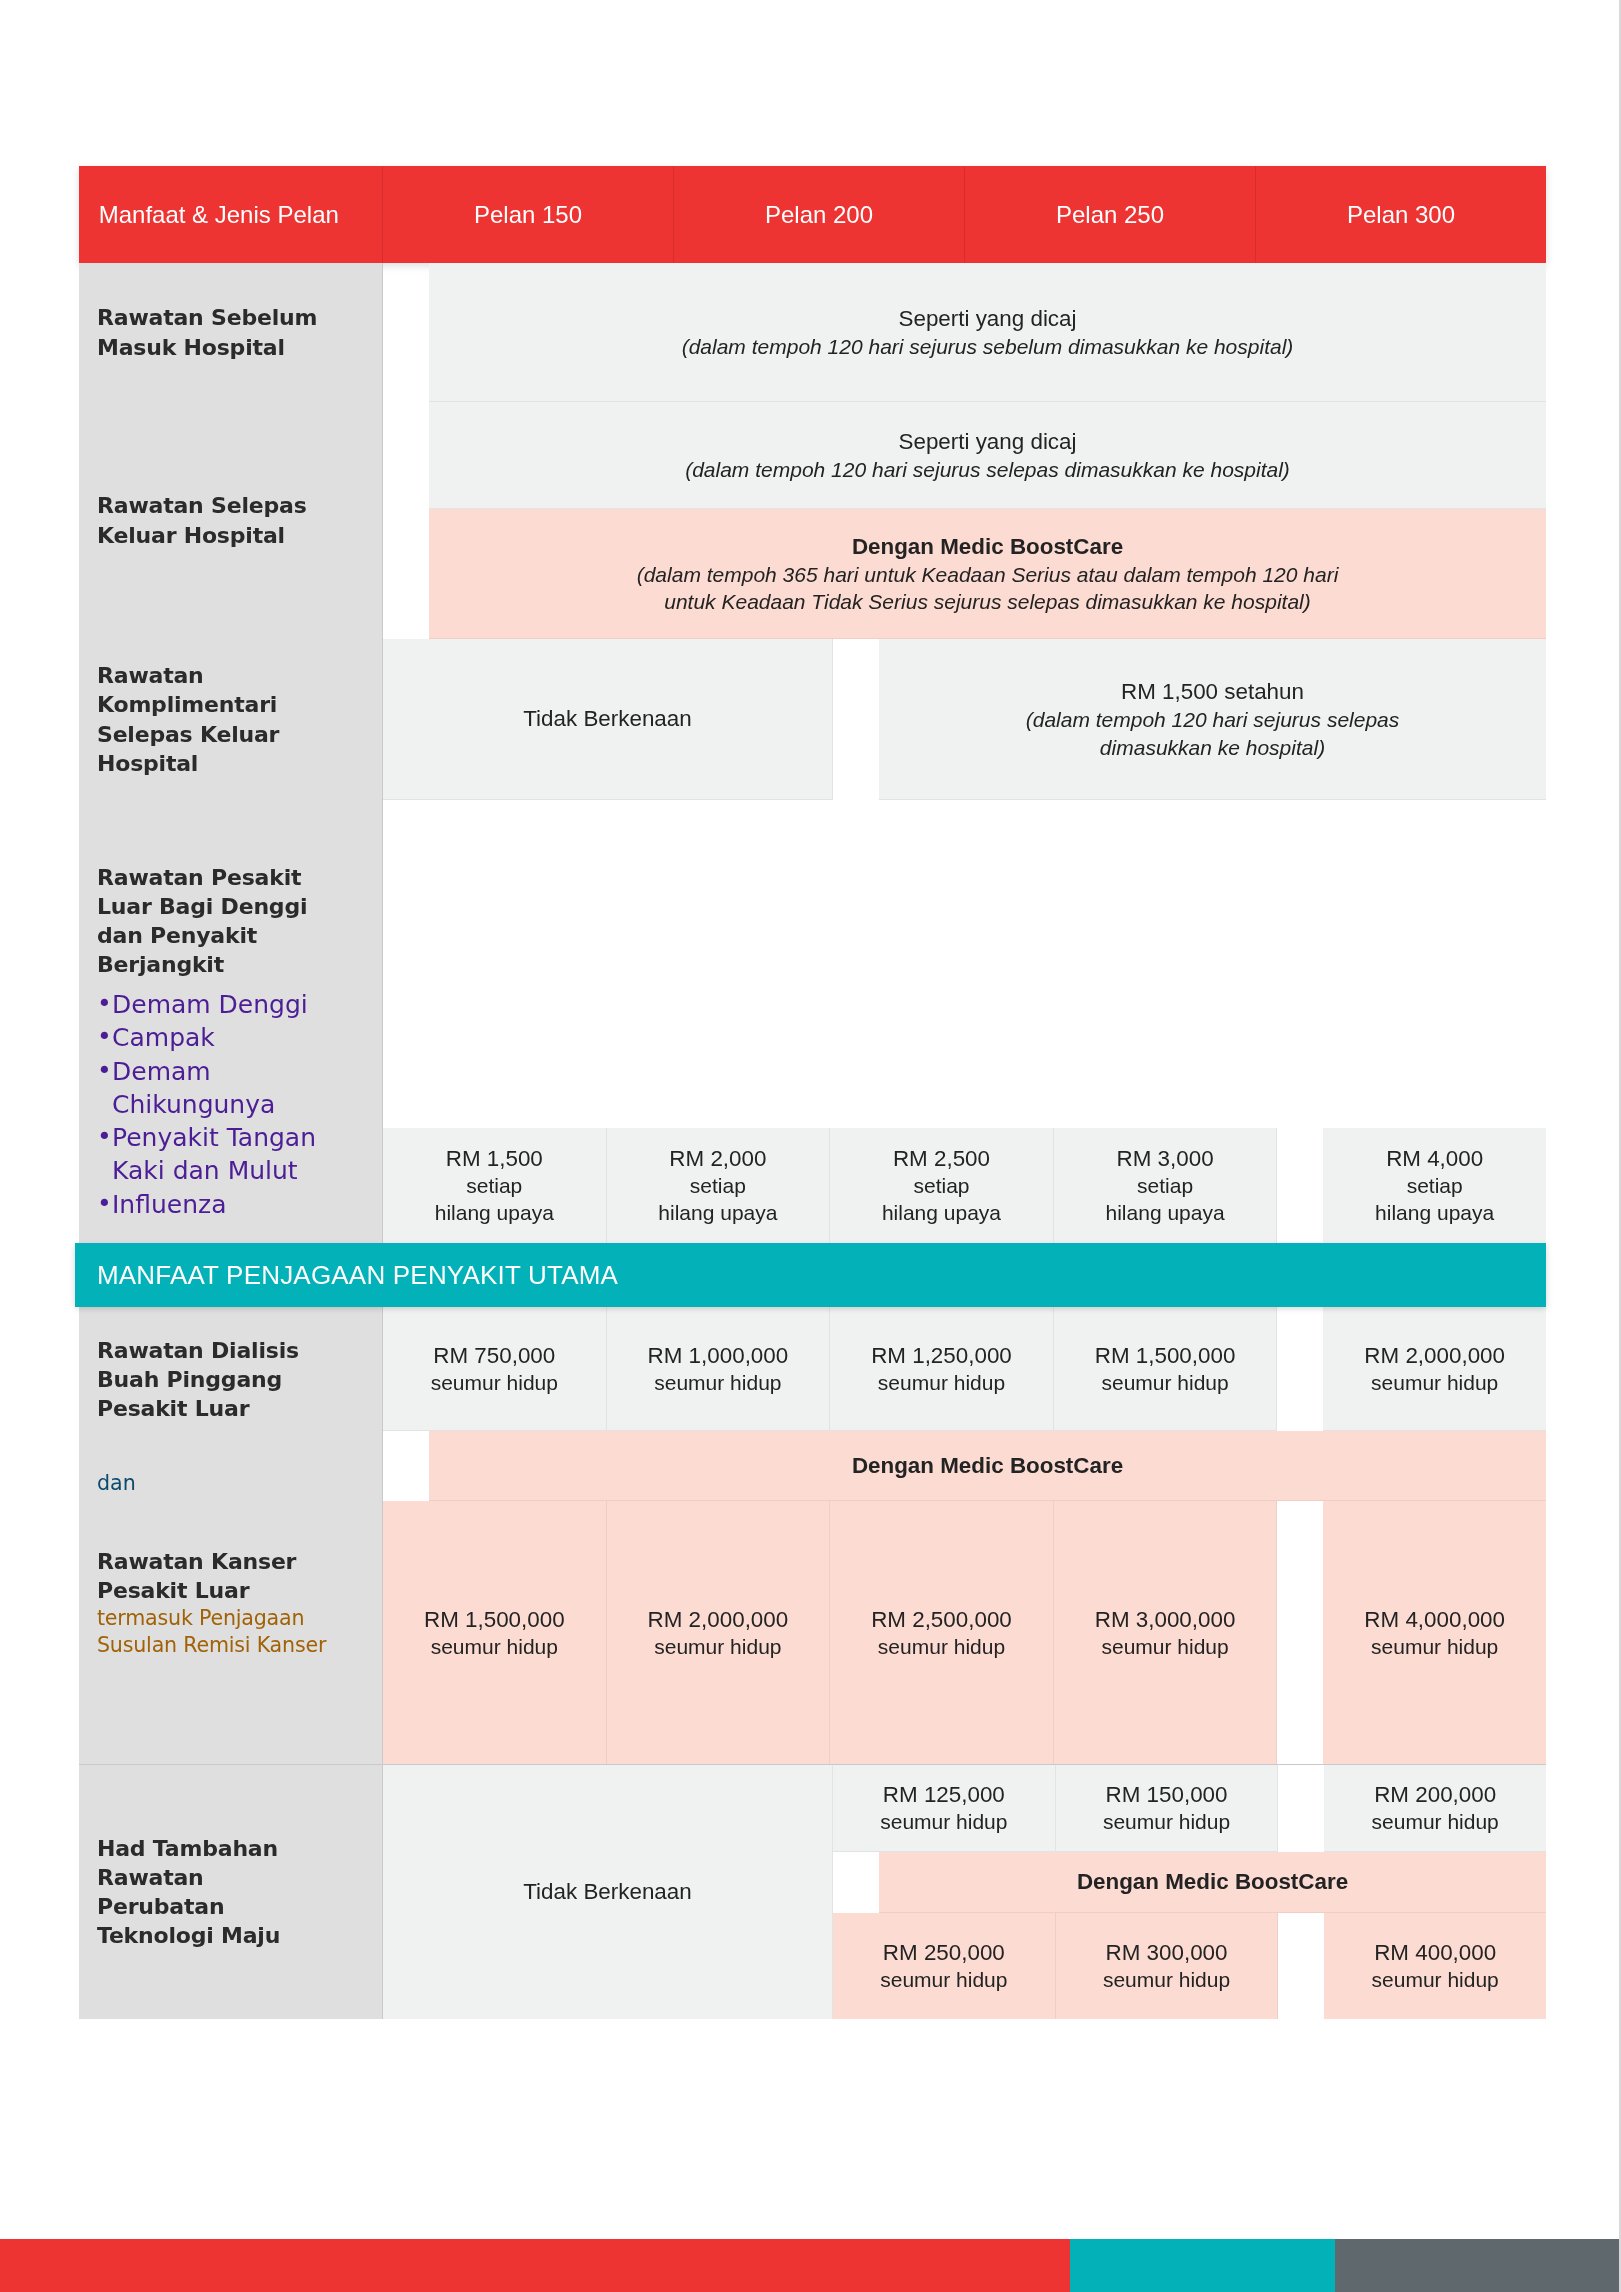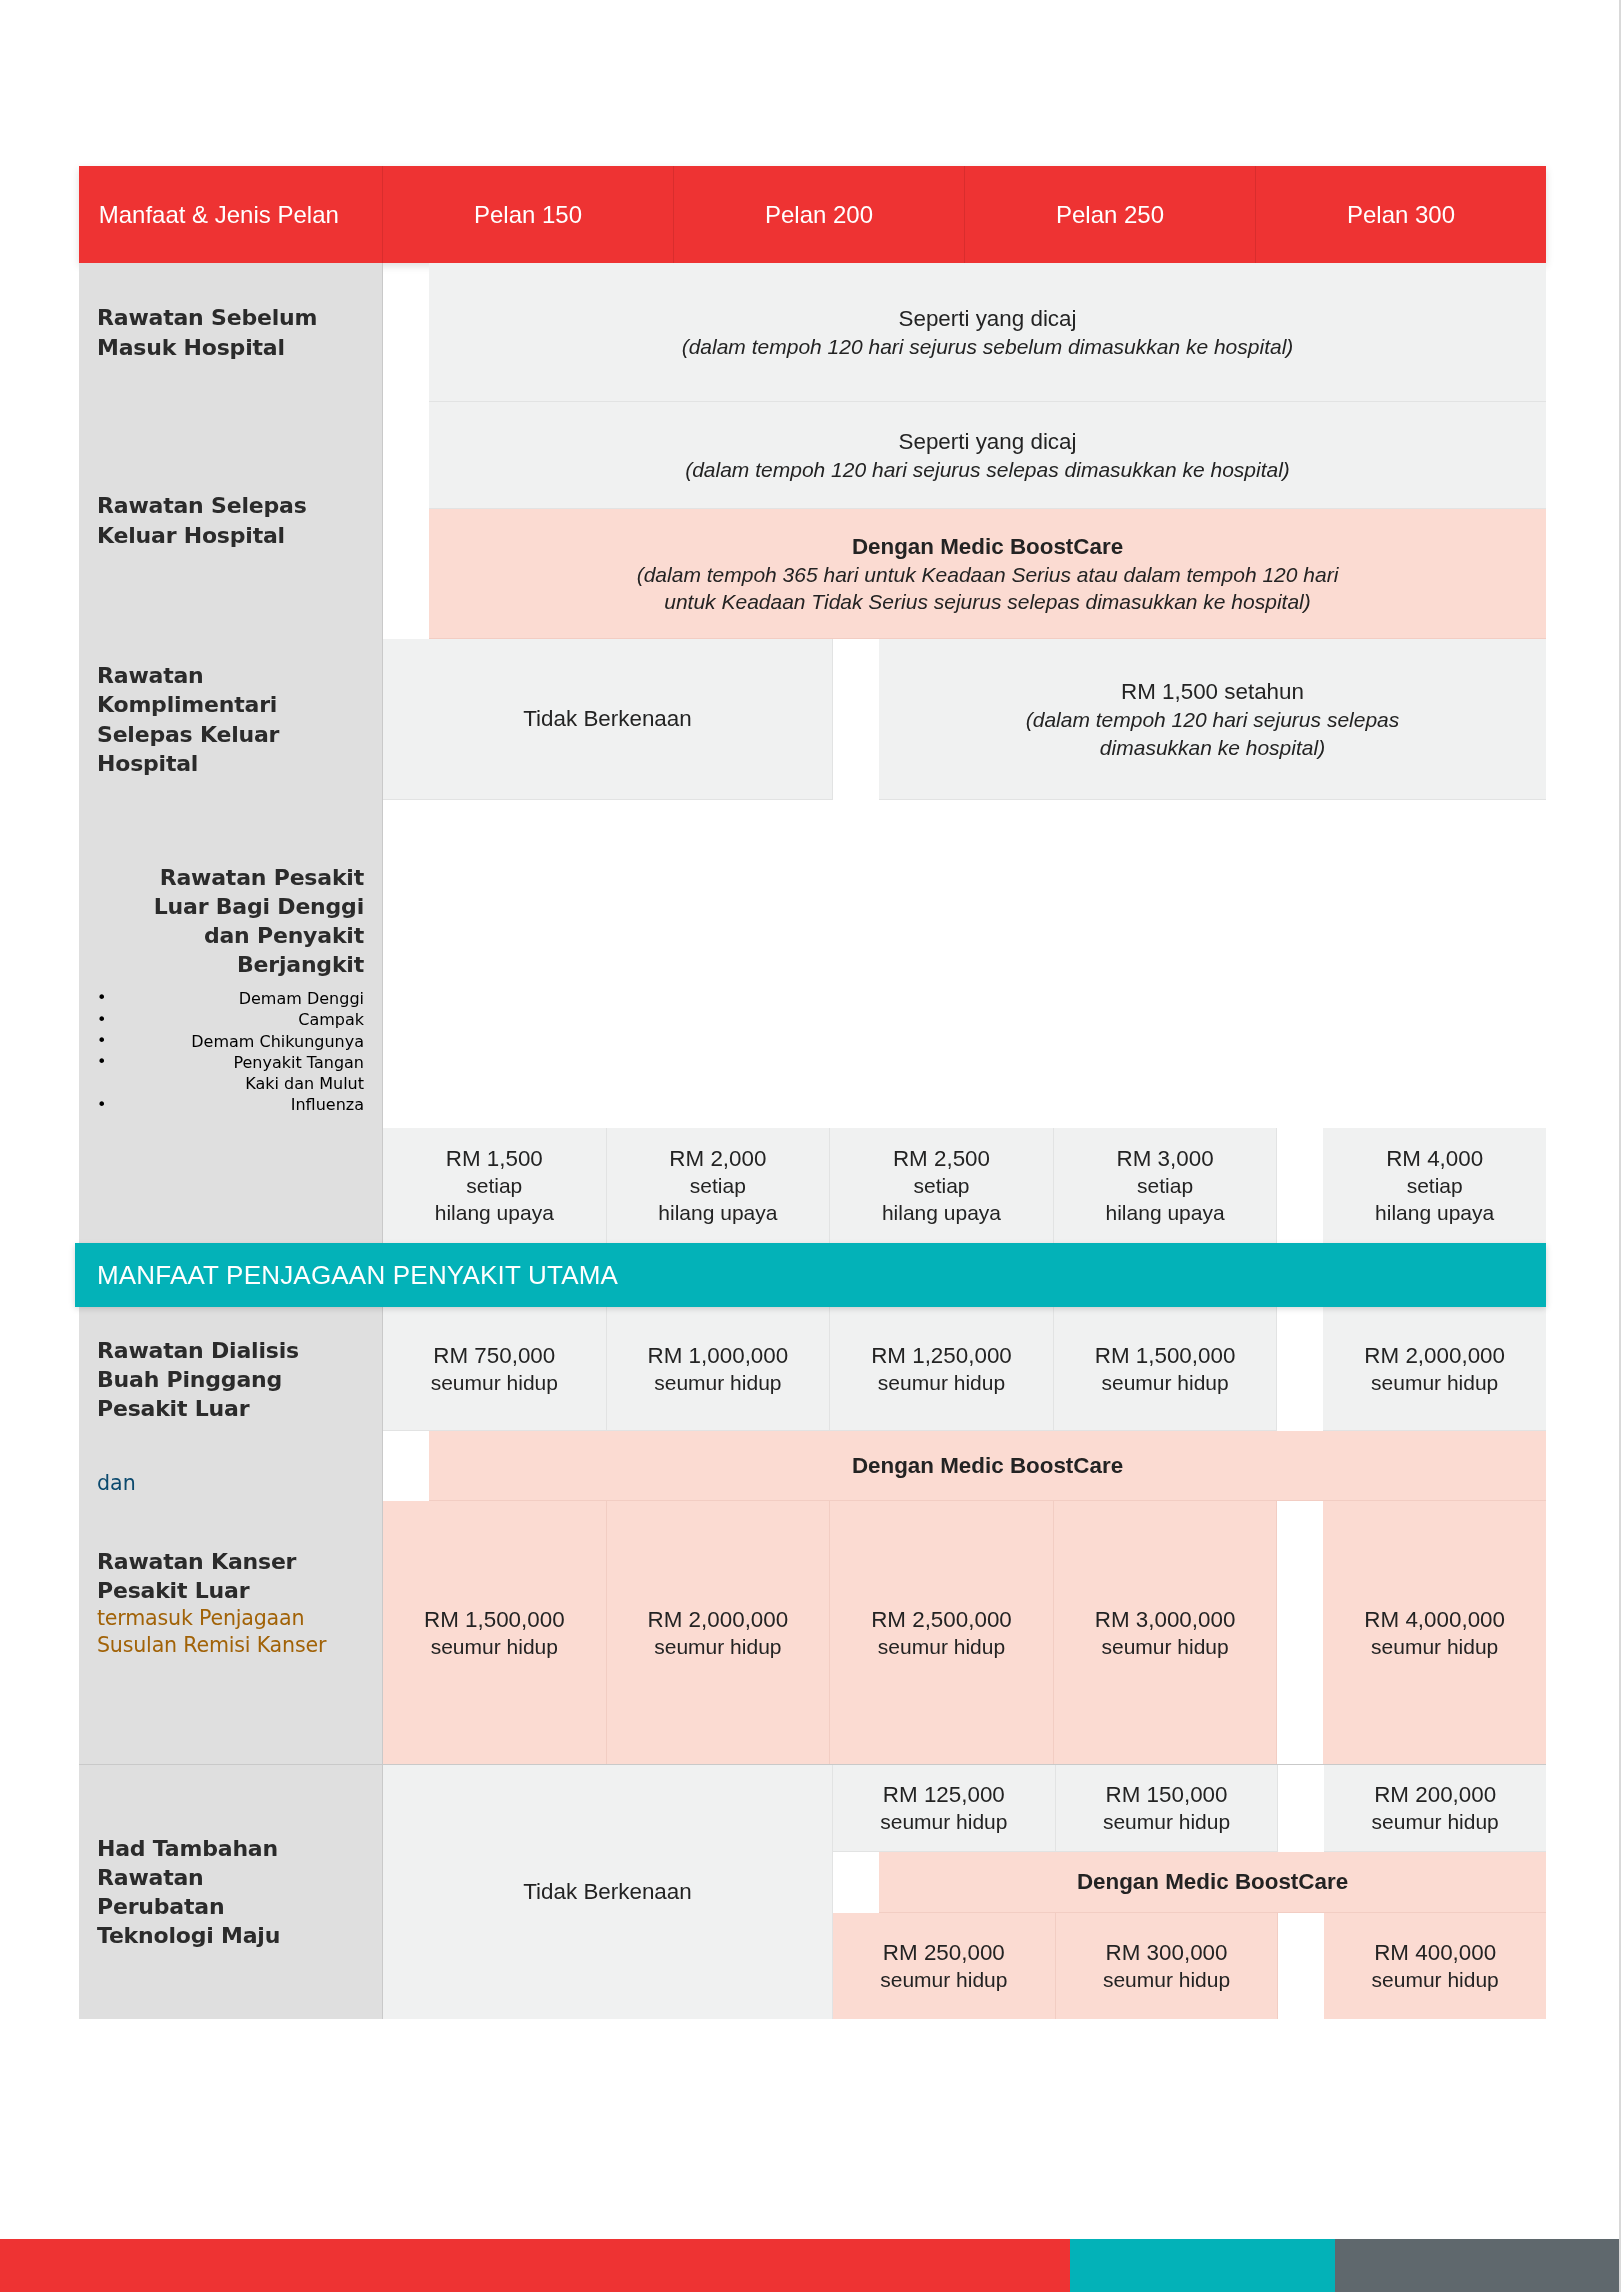--- a/index.html
+++ b/index.html
@@ -58,23 +58,23 @@
   }
   .lbl-plain {
     font-family: "DejaVu Sans", sans-serif;
     font-size: 20.6px;
     color: #0c4a6e;
   }
 
   .bullets {
     margin-top: 9px;
     font-family: "DejaVu Sans", sans-serif;
-    font-size: 16px;
+    font-size: 25px;
     line-height: 1.33;
-    color: #000000;
+    color: #4c1d95;
     list-style: none;
   }
   .bullets li {
     padding-left: 15px;
     position: relative;
   }
   .bullets li::before {
     content: "\2022";
     position: absolute;
     left: 0;
@@ -246,21 +246,21 @@
         <div class="cell nor">
           <div class="amt">RM 1,500 setahun</div>
           <div class="ital">(dalam tempoh 120 hari sejurus selepas</div>
           <div class="ital">dimasukkan ke hospital)</div>
         </div>
       </div>
     </div>
   </div>
 
   <div class="row" style="min-height:443px;">
-    <div class="lbl top" style="padding-top:63px;text-align:right;">
+    <div class="lbl top" style="padding-top:63px;">
       <div class="lbl-title">Rawatan Pesakit</div>
       <div class="lbl-title">Luar Bagi Denggi</div>
       <div class="lbl-title">dan Penyakit</div>
       <div class="lbl-title">Berjangkit</div>
       <ul class="bullets">
         <li>Demam Denggi</li>
         <li>Campak</li>
         <li>Demam Chikungunya</li>
         <li>Penyakit Tangan</li>
         <li class="cont">Kaki dan Mulut</li>

